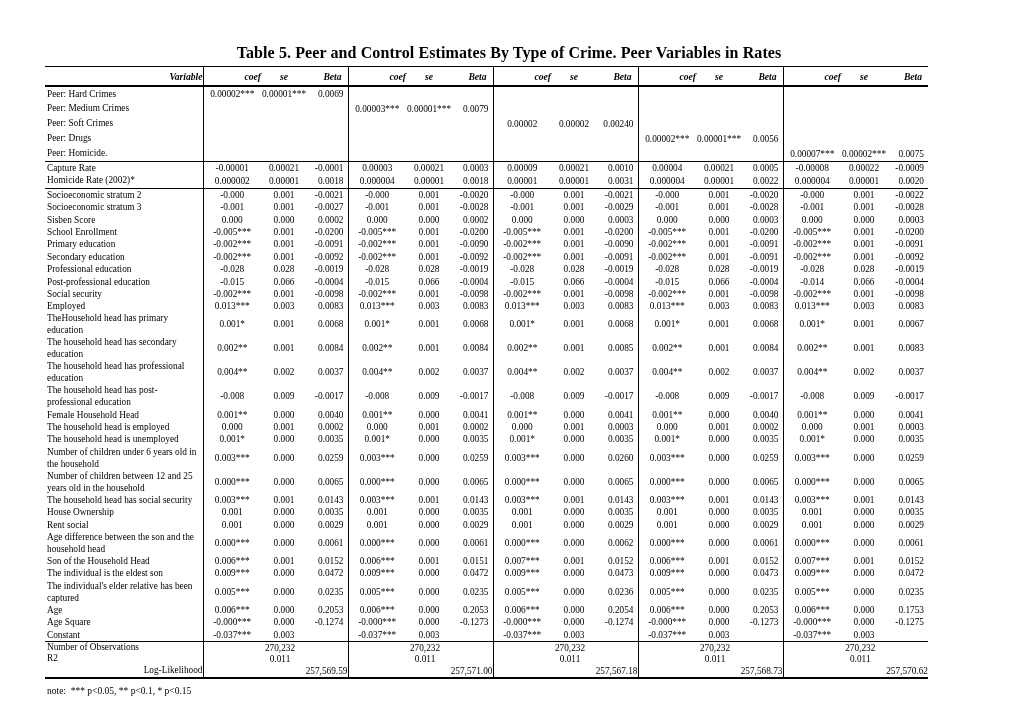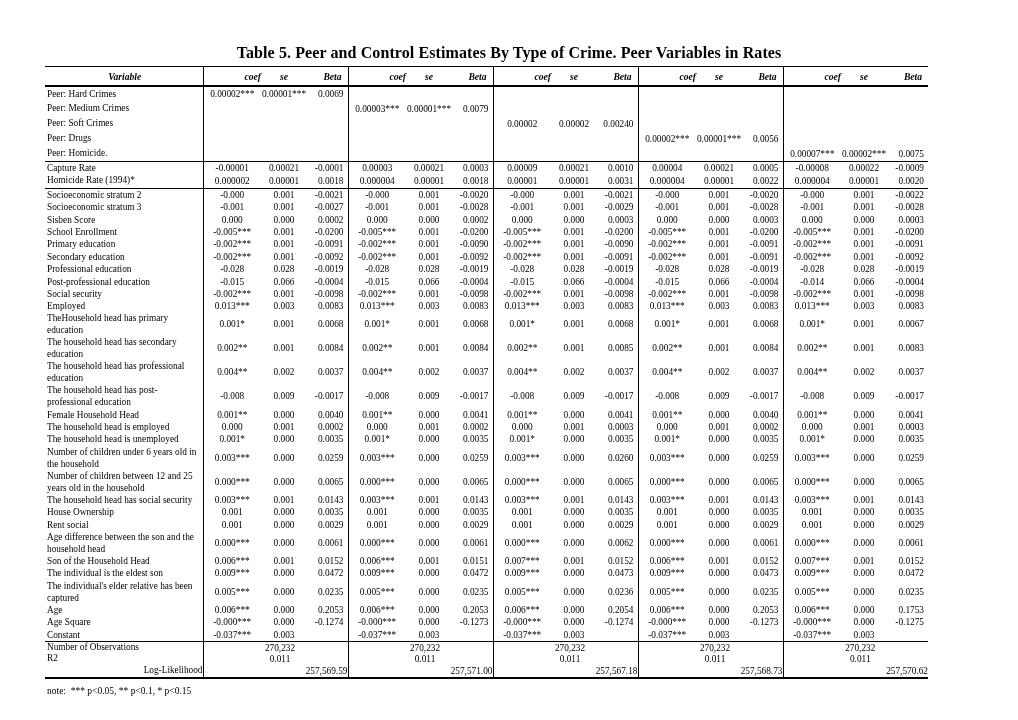--- a/index.html
+++ b/index.html
@@ -6,21 +6,21 @@
   body { width:1018px; height:720px; overflow:hidden; font-family:"Liberation Serif", serif; color:#000; }
   .page { position:relative; width:1018px; height:560px; }
   .title { position:absolute; top:44px; left:0; width:1018px; text-align:center;
            font-size:16px; font-weight:bold; letter-spacing:0.1px; }
   .tablewrap { position:absolute; left:45px; top:66px; }
   table { border-collapse:collapse; table-layout:fixed; width:883px;
           border-top:1.5px solid #000; font-size:9.3px; }
   th, td { padding:0; margin:0; vertical-align:middle; overflow:visible; }
   thead th { font-style:italic; font-weight:bold; font-size:9.6px; height:18px;
              border-bottom:2px solid #000; white-space:nowrap; }
-  thead th.lblh { text-align:center; padding-left:2px; }
+  thead th.lblh { text-align:right; padding-left:2px; }
   thead th.coefh { text-align:right; }
   thead th.seh { text-align:center; }
   thead th.betah { text-align:right; padding-right:6px; }
   td.lbl { text-align:left; padding-left:2px; line-height:11.6px; }
   td.coef { text-align:center; white-space:nowrap; }
   td.se   { text-align:center; white-space:nowrap; }
   td.beta { text-align:right; padding-right:4px; white-space:nowrap; }
   td.wide { text-align:center; white-space:nowrap;padding-left:9px; }
   .vline { border-right:1px solid #000; }
   tbody.sec-peer td { height:14.8px; }
@@ -184,21 +184,21 @@
             <td class="se">0.00021</td>
             <td class="beta vline">0.0010</td>
             <td class="coef">0.00004</td>
             <td class="se">0.00021</td>
             <td class="beta vline">0.0005</td>
             <td class="coef">-0.00008</td>
             <td class="se">0.00022</td>
             <td class="beta">-0.0009</td>
           </tr>
           <tr>
-            <td class="lbl vline">Homicide Rate (1994)*</td>
+            <td class="lbl vline">Homicide Rate (2002)*</td>
             <td class="coef">0.000002</td>
             <td class="se">0.00001</td>
             <td class="beta vline">0.0018</td>
             <td class="coef">0.000004</td>
             <td class="se">0.00001</td>
             <td class="beta vline">0.0018</td>
             <td class="coef">0.00001</td>
             <td class="se">0.00001</td>
             <td class="beta vline">0.0031</td>
             <td class="coef">0.000004</td>

